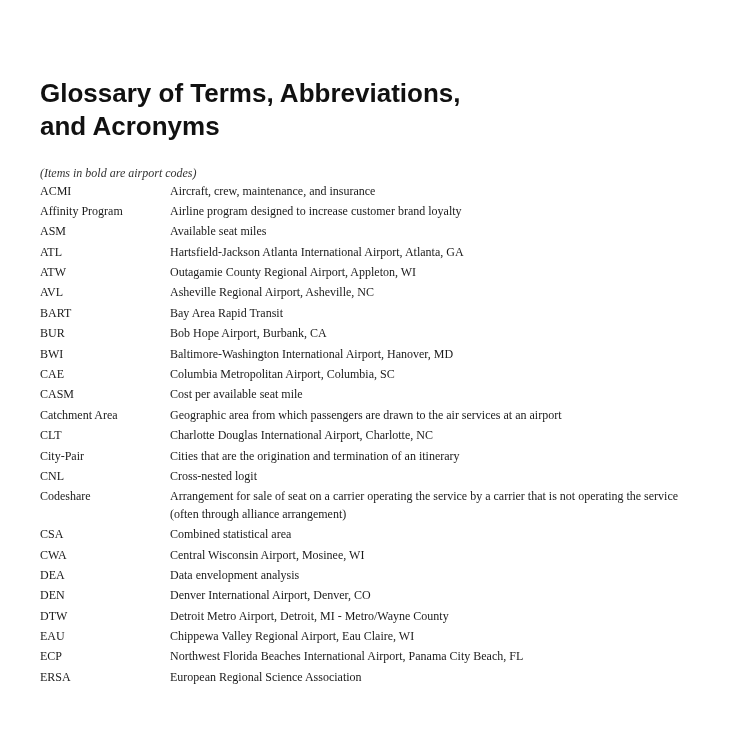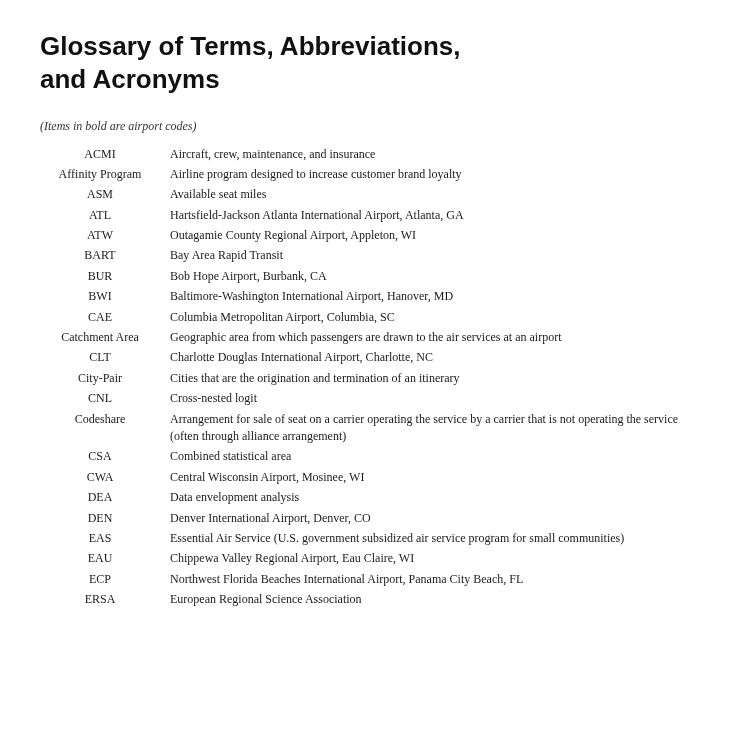--- a/index.html
+++ b/index.html
@@ -16,42 +16,41 @@
       min-height: 734px;
       padding: 30px 40px 30px 40px;
     }
     h1 {
       font-size: 26px;
       font-weight: bold;
       font-family: Arial, Helvetica, sans-serif;
       line-height: 1.25;
       margin-bottom: 24px;
       color: #111;
+      margin-top: 47px;
     }
     .subtitle {
       font-size: 12px;
       font-style: italic;
       color: #333;
-      margin-bottom: 10px;
     }
     .glossary-table {
       width: 100%;
       border-collapse: collapse;
     }
     .glossary-table tr td {
       vertical-align: top;
       padding: 1.5px 0;
       line-height: 1.45;
     }
     .glossary-table td:first-child {
       width: 130px;
       min-width: 130px;
       padding-right: 10px;
       font-size: 12px;
-      text-align: center;
     }
     .glossary-table td:last-child {
       font-size: 12px;
     }
     .bold-term {
       font-weight: normal;
     }
   </style>
 </head>
 <body>
@@ -79,34 +78,42 @@
       </tr>
       <tr>
         <td class="bold-term">ATL</td>
         <td class="bold-term">Hartsfield-Jackson Atlanta International Airport, Atlanta, GA</td>
       </tr>
       <tr>
         <td class="bold-term">ATW</td>
         <td class="bold-term">Outagamie County Regional Airport, Appleton, WI</td>
       </tr>
       <tr>
+        <td class="bold-term">AVL</td>
+        <td class="bold-term">Asheville Regional Airport, Asheville, NC</td>
+      </tr>
+      <tr>
         <td>BART</td>
         <td>Bay Area Rapid Transit</td>
       </tr>
       <tr>
         <td class="bold-term">BUR</td>
         <td class="bold-term">Bob Hope Airport, Burbank, CA</td>
       </tr>
       <tr>
         <td class="bold-term">BWI</td>
         <td class="bold-term">Baltimore-Washington International Airport, Hanover, MD</td>
       </tr>
       <tr>
         <td class="bold-term">CAE</td>
         <td class="bold-term">Columbia Metropolitan Airport, Columbia, SC</td>
+      </tr>
+      <tr>
+        <td>CASM</td>
+        <td>Cost per available seat mile</td>
       </tr>
       <tr>
         <td>Catchment Area</td>
         <td>Geographic area from which passengers are drawn to the air services at an airport</td>
       </tr>
       <tr>
         <td class="bold-term">CLT</td>
         <td class="bold-term">Charlotte Douglas International Airport, Charlotte, NC</td>
       </tr>
       <tr>
@@ -131,22 +138,22 @@
       </tr>
       <tr>
         <td>DEA</td>
         <td>Data envelopment analysis</td>
       </tr>
       <tr>
         <td class="bold-term">DEN</td>
         <td class="bold-term">Denver International Airport, Denver, CO</td>
       </tr>
       <tr>
-        <td>EAS</td>
-        <td>Essential Air Service (U.S. government subsidized air service program for small communities)</td>
+        <td class="bold-term">DTW</td>
+        <td class="bold-term">Detroit Metro Airport, Detroit, MI - Metro/Wayne County</td>
       </tr>
       <tr>
         <td class="bold-term">EAU</td>
         <td class="bold-term">Chippewa Valley Regional Airport, Eau Claire, WI</td>
       </tr>
       <tr>
         <td class="bold-term">ECP</td>
         <td class="bold-term">Northwest Florida Beaches International Airport, Panama City Beach, FL</td>
       </tr>
       <tr>

